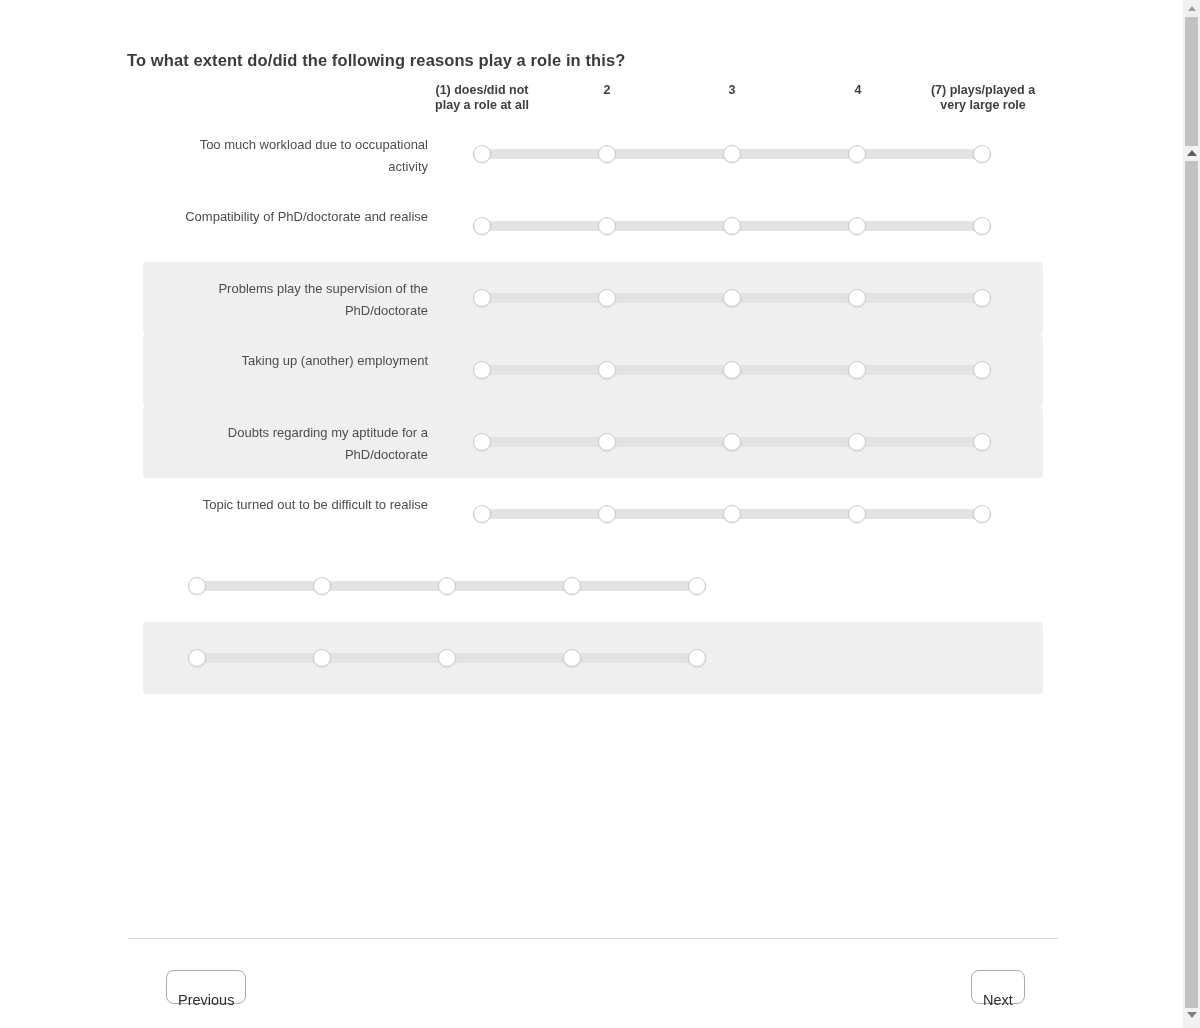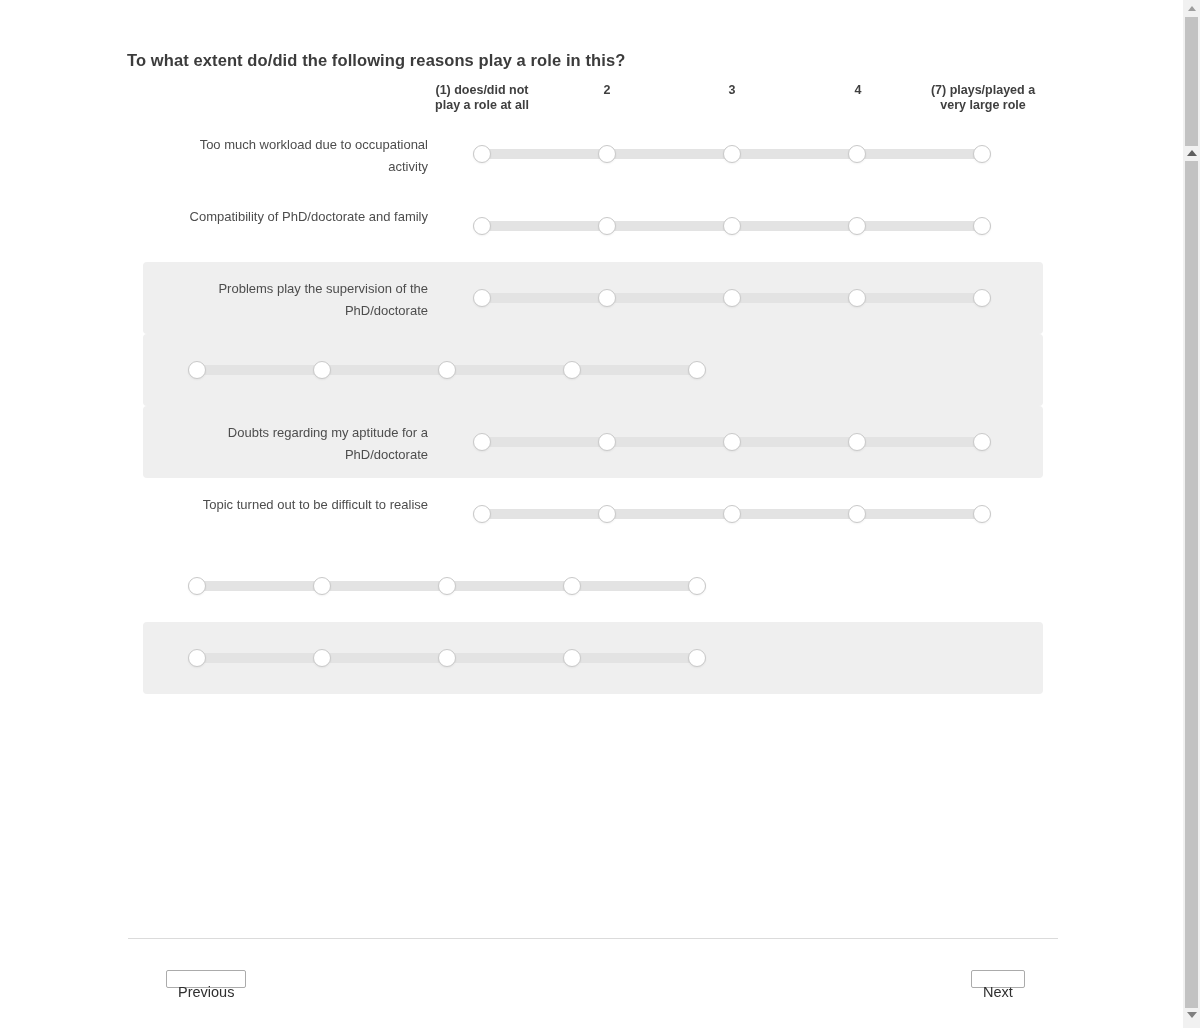--- a/index.html
+++ b/index.html
@@ -56,23 +56,23 @@
   .dot{
     width:18px;height:18px;box-sizing:border-box;border-radius:50%;
     background:#fff;border:1px solid var(--radio-border);
     position:relative;z-index:1;box-shadow:0 1px 2px rgba(0,0,0,0.06);
     cursor:pointer;
   }
   
   .divider{position:absolute;left:128px;top:938px;width:930px;height:1px;background:#dbdbdb;}
   .btn{
     position:absolute;top:970px;height:16px;
-    background:#fff;border:1px solid #ababab;border-radius:2px;
+    background:#fff;border:1px solid #ababab;border-radius:8px;
     font-family:inherit;font-size:14.5px;color:#2f2f2f;
-    padding:8px 11px;cursor:pointer;line-height:26px;
+    padding:16px 11px;cursor:pointer;line-height:26px;
   }
   .btn.prev{left:166px;}
   .btn.next{left:971px;text-align:right;}
   
   .scrollbar{position:absolute;right:0;top:0;width:17px;height:1028px;background:var(--scrollbar-track);}
   .sb-thumb{position:absolute;left:2px;width:13px;background:var(--scrollbar-thumb);}
   .sb-thumb.t1{top:17px;height:129px;}
   .sb-thumb.t2{top:161px;height:847px;}
   .sb-arrow{position:absolute;left:50%;transform:translateX(-50%);width:0;height:0;}
   .sb-arrow.a1{top:6px;border-left:4.5px solid transparent;border-right:4.5px solid transparent;border-bottom:5px solid #9e9e9e;}
@@ -100,21 +100,21 @@
       <div class="slider">
         <div class="track"></div>
       <span class="dot"></span>
           <span class="dot"></span>
           <span class="dot"></span>
           <span class="dot"></span>
           <span class="dot"></span>
         </div>
     </div>
     <div class="row">
-      <div class="row-label">Compatibility of PhD/doctorate and family</div>
+      <div class="row-label">Compatibility of PhD/doctorate and realise</div>
       <div class="slider">
         <div class="track"></div>
       <span class="dot"></span>
           <span class="dot"></span>
           <span class="dot"></span>
           <span class="dot"></span>
           <span class="dot"></span>
         </div>
     </div>
     <div class="row row--band">
@@ -122,20 +122,21 @@
       <div class="slider">
         <div class="track"></div>
       <span class="dot"></span>
           <span class="dot"></span>
           <span class="dot"></span>
           <span class="dot"></span>
           <span class="dot"></span>
         </div>
     </div>
     <div class="row row--band">
+      <div class="row-label">Taking up (another) employment</div>
       <div class="slider">
         <div class="track"></div>
       <span class="dot"></span>
           <span class="dot"></span>
           <span class="dot"></span>
           <span class="dot"></span>
           <span class="dot"></span>
         </div>
     </div>
     <div class="row row--band">

